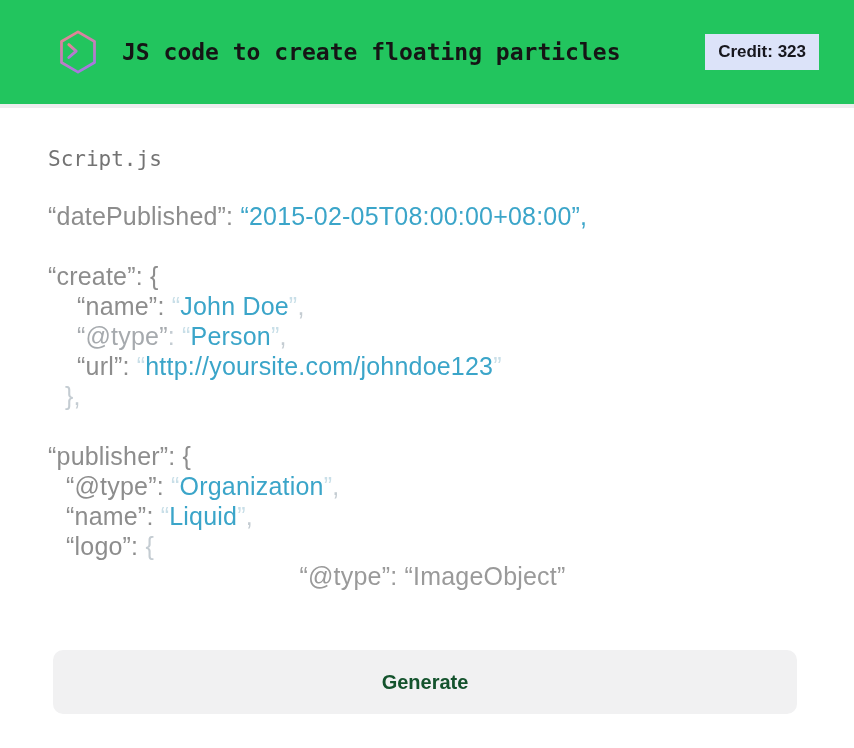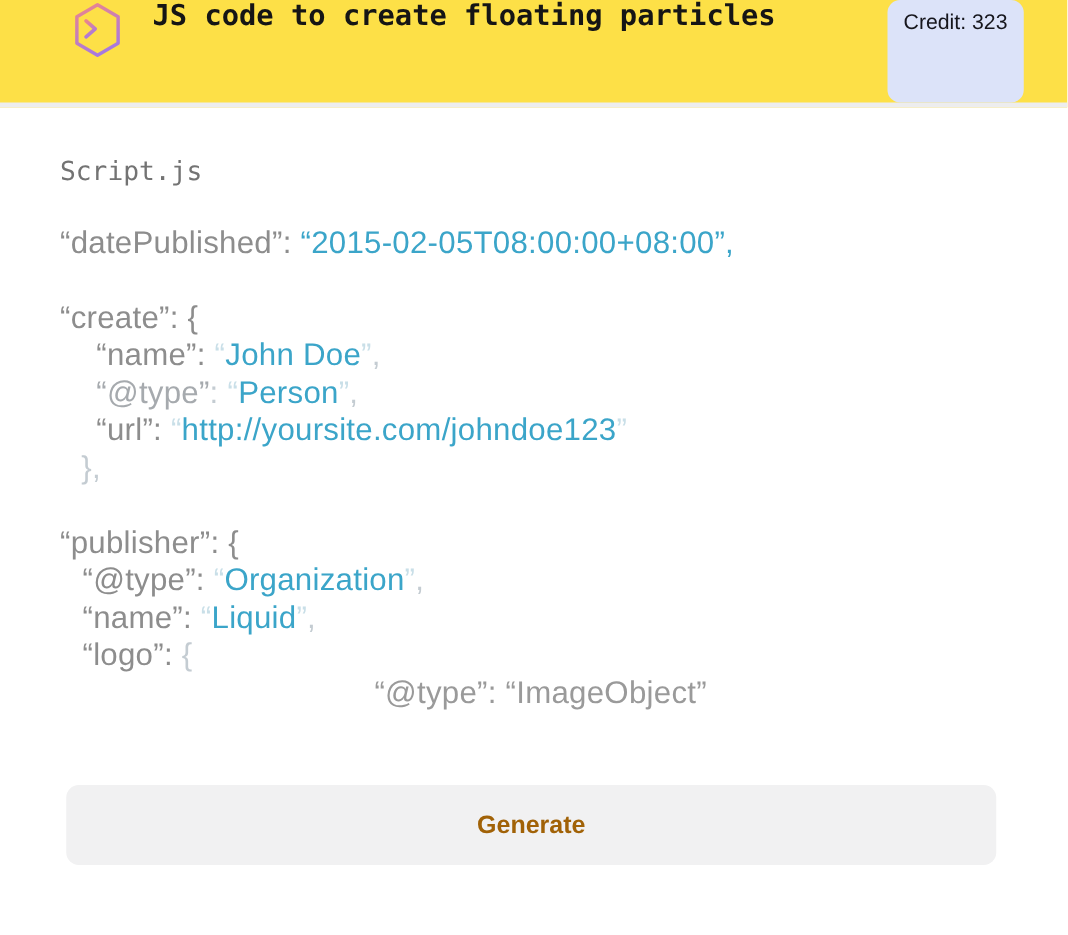--- a/index.html
+++ b/index.html
@@ -1,37 +1,37 @@
 <!DOCTYPE html>
 <html><head>
 <meta charset="utf-8">
 <style>
   html,body{margin:0;padding:0;background:#ffffff;}
   body{width:854px;height:748px;overflow:hidden;font-family:"Liberation Sans",sans-serif;position:relative;}
 
   
-  .header{height:86px;border-bottom:4px solid #EDEDEE;display:flex;padding:0 35px 0 56px;box-sizing:border-box;background:#fde047;}
+  .header{height:108px;border-bottom:4px solid #EDEDEE;display:flex;align-items:center;padding:0 35px 0 56px;box-sizing:border-box;background:#22c55e;}
   .logo{width:44px;height:48px;flex:0 0 auto;display:flex;align-items:center;justify-content:center;}
   .title{margin-left:22px;font-family:"DejaVu Sans Mono","Liberation Mono",monospace;font-weight:bold;font-size:23px;color:#151515;letter-spacing:0px;white-space:nowrap;}
-  .badge{margin-left:auto;background:#DCE3F9;color:#16161D;font-weight:normal;font-size:17px;padding:8px 13px;border-radius:10px;white-space:nowrap;}
+  .badge{margin-left:auto;background:#DCE3F9;color:#16161D;font-weight:bold;font-size:17px;padding:8px 13px;border-radius:0;white-space:nowrap;}
 
   
   .main{padding:36px 68px 0 48px;}
   .file-title{font-family:"DejaVu Sans Mono","Liberation Mono",monospace;font-size:21px;line-height:30px;color:#737373;margin-bottom:27px;}
   .code{font-size:25px;line-height:30px;letter-spacing:0.2px;}
   .code-line{white-space:pre;}
   .code-line.blank{height:30px;}
   .seg-k{color:#8D8D8D;}   
   .seg-kl{color:#A6AAAE;}  
   .seg-b{color:#3BA5C9;}   
   .seg-lb{color:#C9DFE8;}  
   .seg-lg{color:#C4CCD2;}  
   .seg-g{color:#9A9A9A;}   
 
-  .generate{display:block;width:744px;margin:59px 0 0 5px;height:64px;background:#F1F1F2;border:none;border-radius:10px;font-family:"Liberation Sans",sans-serif;font-weight:bold;font-size:20px;color:#a16207;cursor:pointer;}
+  .generate{display:block;width:744px;margin:59px 0 0 5px;height:64px;background:#F1F1F2;border:none;border-radius:10px;font-family:"Liberation Sans",sans-serif;font-weight:bold;font-size:20px;color:#14532d;cursor:pointer;}
 </style>
 </head>
 <body>
 
 <div class="header">
   <div class="logo">
     <svg width="44" height="48" viewBox="0 0 48 52" fill="none" xmlns="http://www.w3.org/2000/svg">
       <defs>
         <linearGradient id="lg1" x1="0.15" y1="0" x2="0.5" y2="1">
           <stop offset="0" stop-color="#E9858D"></stop>

